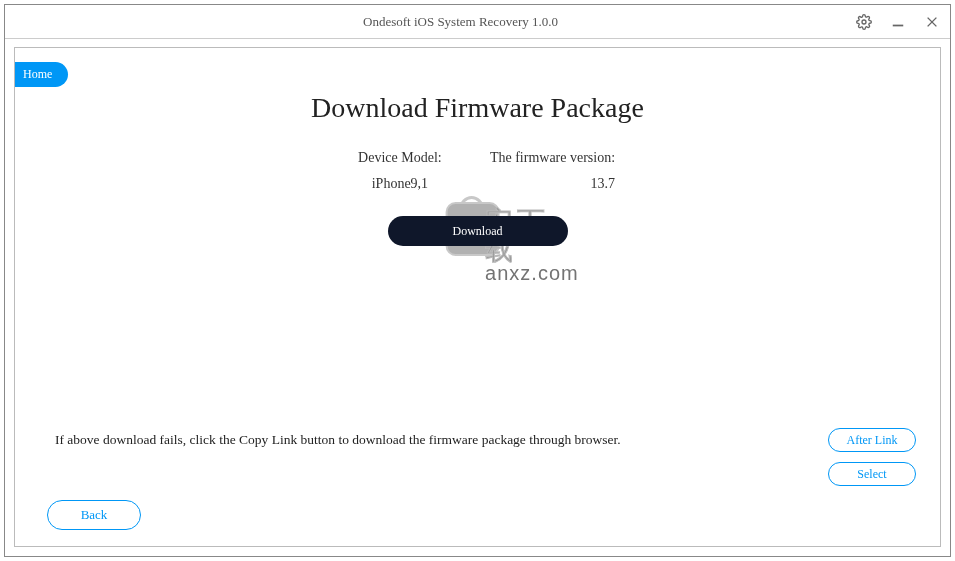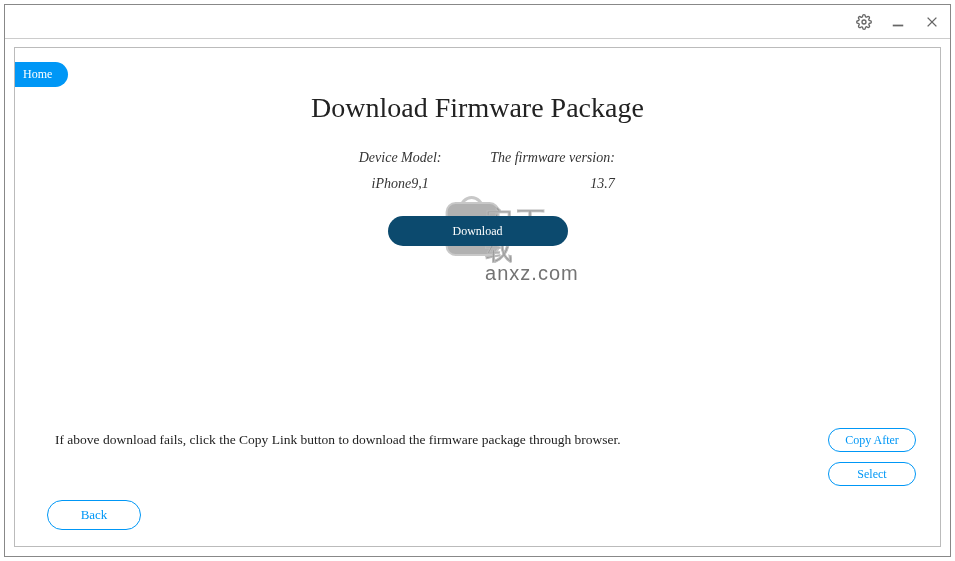--- a/index.html
+++ b/index.html
@@ -82,40 +82,39 @@
       color: #222;
       padding: 0 20px;
     }
     .device-info {
       display: flex;
       justify-content: center;
       margin-top: 26px;
       gap: 30px;
       font-size: 14px;
       color: #333;
-      font-style: italic;
     }
     .device-col {
       text-align: center;
       min-width: 120px;
     }
     .device-col-label { margin-bottom: 10px; }
     .device-col-value { }
     .download-area {
       position: relative;
       margin: 24px auto 0;
       width: 260px;
       height: 90px;
     }
     .download-button {
       position: absolute;
       left: 50%;
       top: 0;
       transform: translateX(-50%);
-      background: #0c4a6e;
+      background: #0f172a;
       color: #fff;
       border: none;
       border-radius: 18px;
       width: 180px;
       height: 30px;
       font-size: 12px;
       cursor: pointer;
       font-family: inherit;
       z-index: 2;
     }
@@ -222,20 +221,21 @@
       cursor: pointer;
       font-family: inherit;
     }
   </style>
 </head>
 <body>
 
 <div class="outer-border">
   <div class="titlebar">
     <div style="width:60px"></div>
+    <div class="titlebar-title">Ondesoft iOS System Recovery 1.0.0</div>
     <div class="titlebar-controls">
       <div class="titlebar-icon">
         <svg viewBox="0 0 24 24" width="16" height="16" fill="none" stroke="currentColor" stroke-width="2">
           <circle cx="12" cy="12" r="3"></circle>
           <path d="M19.4 15a1.65 1.65 0 0 0 .33 1.82l.06.06a2 2 0 1 1-2.83 2.83l-.06-.06a1.65 1.65 0 0 0-1.82-.33 1.65 1.65 0 0 0-1 1.51V21a2 2 0 0 1-4 0v-.09a1.65 1.65 0 0 0-1-1.51 1.65 1.65 0 0 0-1.82.33l-.06.06a2 2 0 1 1-2.83-2.83l.06-.06a1.65 1.65 0 0 0 .33-1.82 1.65 1.65 0 0 0-1.51-1H3a2 2 0 0 1 0-4h.09a1.65 1.65 0 0 0 1.51-1 1.65 1.65 0 0 0-.33-1.82l-.06-.06a2 2 0 1 1 2.83-2.83l.06.06a1.65 1.65 0 0 0 1.82.33h0a1.65 1.65 0 0 0 1-1.51V3a2 2 0 0 1 4 0v.09a1.65 1.65 0 0 0 1 1.51h0a1.65 1.65 0 0 0 1.82-.33l.06-.06a2 2 0 1 1 2.83 2.83l-.06.06a1.65 1.65 0 0 0-.33 1.82v0a1.65 1.65 0 0 0 1.51 1H21a2 2 0 0 1 0 4h-.09a1.65 1.65 0 0 0-1.51 1z"></path>
         </svg>
       </div>
       <div class="titlebar-icon">
         <svg viewBox="0 0 16 16" width="14" height="14">
             <line x1="2" y1="12" x2="14" y2="12" stroke="currentColor" stroke-width="2"></line>
@@ -286,20 +286,20 @@
         </div>
       </div>
       <button class="download-button">Download</button>
     </div>
 
     <div class="instructions">
       <div class="inst-text">
         <p>If above download fails, click the Copy Link button to download the firmware package through browser.</p>
       </div>
       <div class="inst-buttons">
-        <button class="pill-button-blue">Copy After</button>
+        <button class="pill-button-blue">After Link</button>
         <button class="pill-button-blue">Select</button>
       </div>
     </div>
 
     <button class="back-button">Back</button>
   </div>
 </div>
 
 </body></html>

